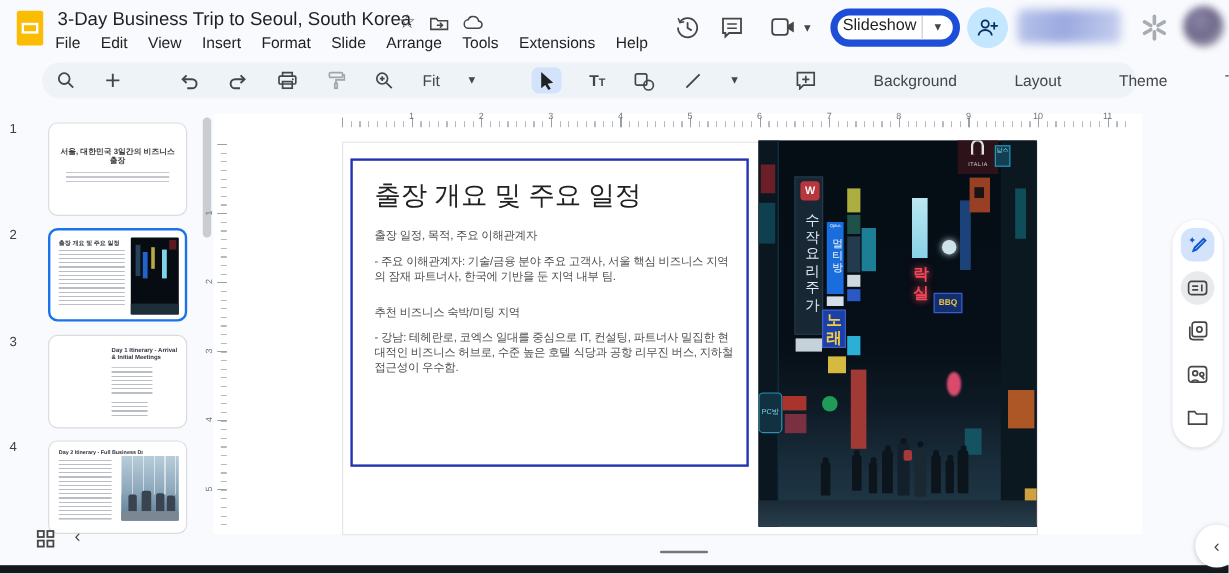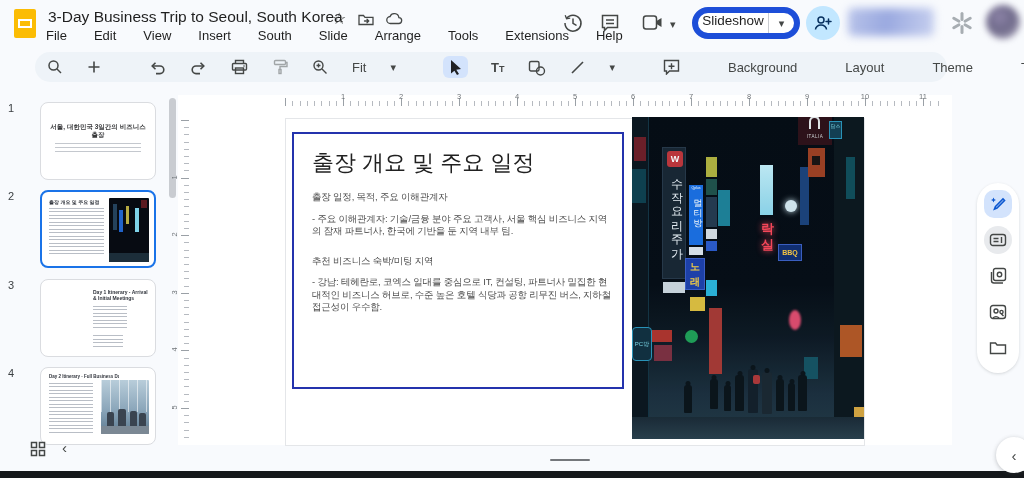--- a/index.html
+++ b/index.html
@@ -5,21 +5,21 @@
   * { margin:0; padding:0; box-sizing:border-box; }
   html,body { width:1024px; height:478px; }
   body { font-family:"Liberation Sans", sans-serif; background:#f8fafd; color:#1f1f1f; }
   .app { position:relative; width:1024px; height:478px; overflow:hidden; background:#f8fafd; }
   .abs { position:absolute; }
   svg { display:block; }
 
   
   .doc-title { left:48px; top:8px; font-size:15.5px; color:#1f1f1f; white-space:nowrap; }
   .title-icon { top:11px; color:#444746; font-size:16px; line-height:16px; }
-  .menubar { left:46px; top:28px; display:flex; gap:27px; font-size:13px; color:#1f1f1f; }
+  .menubar { left:46px; top:28px; display:flex; gap:17px; font-size:13px; color:#1f1f1f; }
   .menubar span { cursor:default; }
   .caret { font-size:11px; color:#444746; line-height:10px; }
   .slideshow-btn { left:692px; top:7px; width:108px; height:32px; border:6px solid #1d4ed8; border-radius:16px;
       background:#fff; display:flex; }
   .slideshow-btn .lbl { flex:1; text-align:center; font-size:13.5px; color:#1f1f1f; }
   .slideshow-btn .dd { width:26px; border-left:1px solid #c9ccd1; text-align:center; align-self:stretch; display:flex; align-items:center; justify-content:center; }
   .person-add { left:806px; top:6px; width:34px; height:34px; border-radius:50%; background:#c2e7ff; display:flex; align-items:center; justify-content:center; }
   .share-blur { left:848px; top:8px; width:86px; height:28px; border-radius:5px;
       background:linear-gradient(100deg,#b9c4ea 0%,#9aa9e0 45%,#c7d0ef 100%); filter:blur(4px); }
   .avatar-blur { left:986px; top:5px; width:34px; height:34px; border-radius:50%;
@@ -87,21 +87,21 @@
   .sign1 .logo { left:4px; top:3px; width:16px; height:16px; background:#c13236; border-radius:3px; color:#fff;
       font-size:9px; font-weight:bold; text-align:center; line-height:16px; }
   .sign1 .txt { left:5px; top:22px; color:#eef2f6; font-size:12px; letter-spacing:2px; }
   .sign1-tag { left:31px; top:165px; width:22px; height:11px; background:#cfd6dd; }
   .strip { left:74px; top:40px; width:11px; }
   .sign2 { left:57px; top:68px; width:14px; height:60px; background:#1a6ce0; }
   .sign2 .brand { left:0; top:1px; width:14px; text-align:center; color:#fff; font-size:3.5px; }
   .sign2 .txt { left:2px; top:7px; color:#fff; font-size:9px; letter-spacing:1px; }
   .sign2-band { left:57px; top:130px; width:14px; height:8px; background:#dfe4ea; }
   .norae { left:53px; top:141px; width:20px; height:32px; background:#1d3da8; border:1px solid #3c5cc8;
-      color:#ffd23e; font-size:10px; font-weight:bold; text-align:center; line-height:15px; }
+      color:#ffd23e; font-size:13px; font-weight:bold; text-align:center; line-height:15px; }
   .cyansign { left:128px; top:48px; width:13px; height:50px; background:linear-gradient(180deg,#c4ecf6,#8fd6ea); }
   .raksil { left:126px; top:96px; color:#ff4455; font-size:13px; font-weight:bold; letter-spacing:3px;
       text-shadow:0 0 6px rgba(255,70,90,.9); }
   .bbq { left:146px; top:127px; width:24px; height:17px; background:#0f2a6e; border:1px solid #3c5cc0;
       color:#ffc83d; font-size:7px; font-weight:bold; text-align:center; line-height:15px; }
   .lamp { left:153px; top:83px; width:12px; height:12px; border-radius:50%; background:#d7e7ee; box-shadow:0 0 6px #cfe5ee; }
   .bluestrip { left:168px; top:50px; width:9px; height:58px; background:#1b3f77; }
   .italia { left:166px; top:-6px; width:34px; height:34px; background:#2e0c12; }
   .italia .arch { left:11px; top:5px; width:11px; height:13px; border:2.5px solid #e8e8e8; border-bottom:none; border-radius:7px 7px 0 0; }
   .italia .t { left:0; top:23px; width:34px; text-align:center; color:#d8d8d8; font-size:4.5px; letter-spacing:.5px; }
@@ -162,21 +162,21 @@
   <div class="abs" style="left:386px;top:13px;">
     <svg width="17" height="12" viewBox="0 0 17 12" fill="none" stroke="#444746" stroke-width="1.3">
       <path d="M4.5 10.5 a3.5 3.5 0 0 1 -.4-7 a4.6 4.6 0 0 1 8.8 1.1 a2.9 2.9 0 0 1 -.4 5.9 z"></path>
     </svg>
   </div>
   <nav class="abs menubar">
     <span>File</span>
     <span>Edit</span>
     <span>View</span>
     <span>Insert</span>
-    <span>South</span>
+    <span>Format</span>
     <span>Slide</span>
     <span>Arrange</span>
     <span>Tools</span>
     <span>Extensions</span>
     <span>Help</span>
   </nav>
 
   <div class="abs" style="left:562px;top:12px;">
     <svg width="22" height="22" viewBox="0 0 22 22" fill="none" stroke="#444746" stroke-width="1.5">
       <path d="M4.5 6.5 A8 8 0 1 1 3 11"></path>

